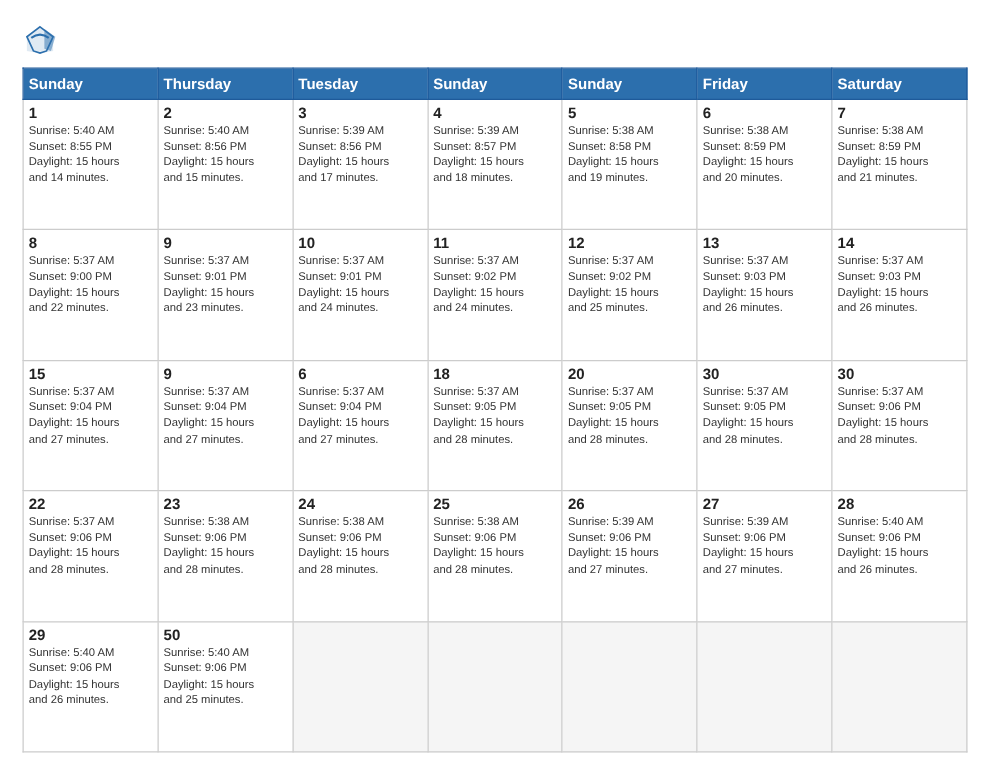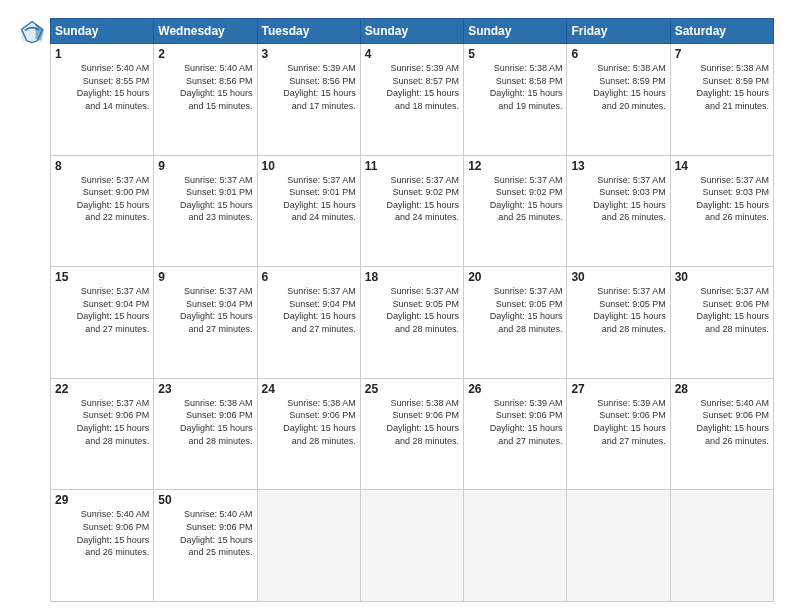--- a/index.html
+++ b/index.html
@@ -8,21 +8,21 @@
       height: 612px;
       font-family: Arial, sans-serif;
       background: #fff;
       overflow: hidden;
     }
     .page {
       width: 792px;
       height: 612px;
       padding: 18px 18px 10px 18px;
       display: flex;
-      flex-direction: row;
+      flex-direction: column;
     }
     .header {
       display: flex;
       align-items: flex-start;
       justify-content: space-between;
       margin-bottom: 8px;
     }
     .logo {
       display: flex;
       align-items: center;
@@ -92,21 +92,20 @@
       font-size: 12px;
       font-weight: bold;
       color: #222;
       display: block;
       margin-bottom: 1px;
     }
     .day-info {
       font-size: 9px;
       color: #333;
       line-height: 1.4;
-      text-align: right;
     }
   </style>
 </head>
 <body>
 
 <div class="page">
   <div class="header">
     <div class="logo">
       <svg class="logo-icon" viewBox="0 0 32 32">
         <polygon points="16,4 28,12 28,26 16,28 4,26 4,12" fill="#2c6fad" opacity="0.15"></polygon>
@@ -122,21 +121,21 @@
     <div class="title-block">
       <div class="month-title"></div>
       <div class="location"></div>
     </div>
   </div>
 
   <table class="calendar">
     <thead>
       <tr>
         <th>Sunday</th>
-        <th>Wednesday</th>
+        <th>Thursday</th>
         <th>Tuesday</th>
         <th>Sunday</th>
         <th>Sunday</th>
         <th>Friday</th>
         <th>Saturday</th>
       </tr>
     </thead>
     <tbody id="calendar-body">
     <tr>
           <td>

